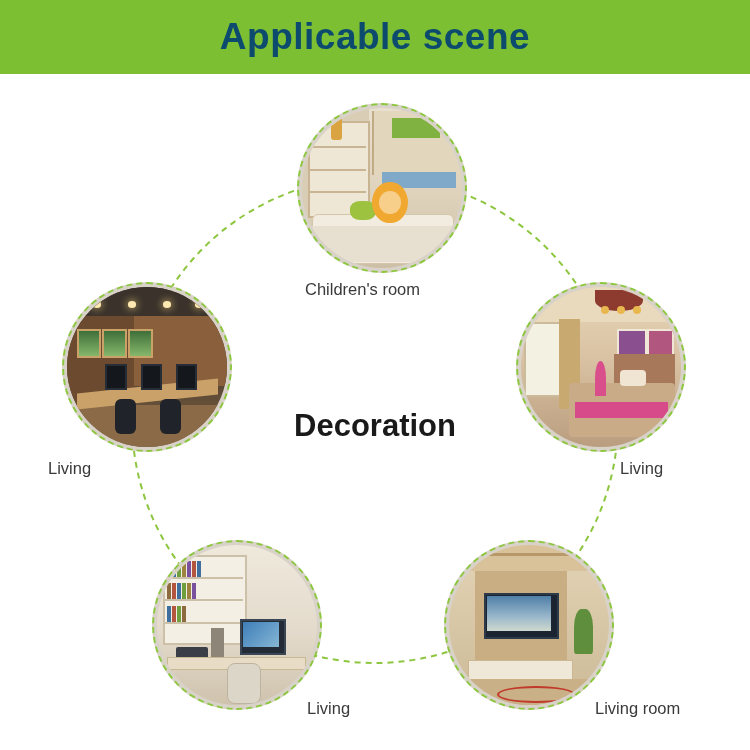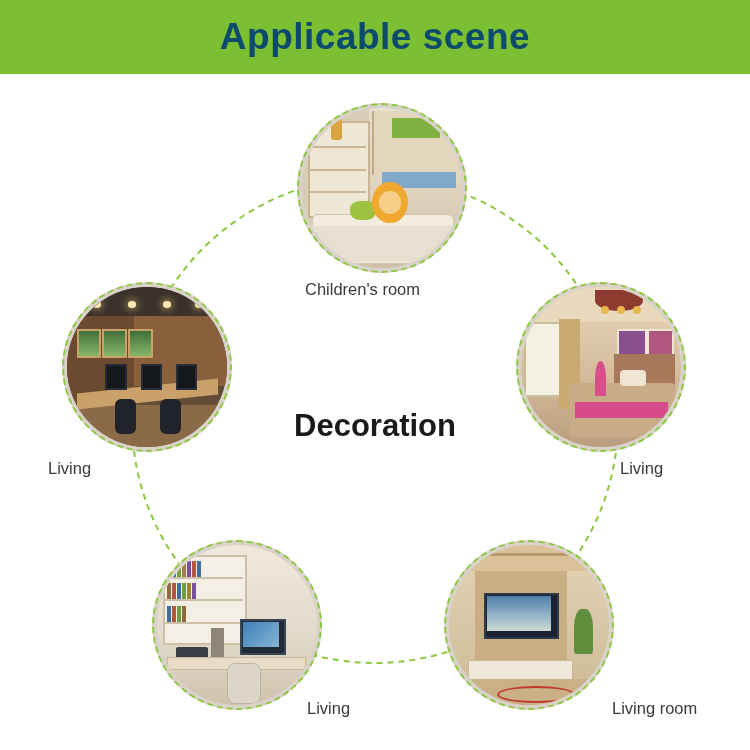--- a/index.html
+++ b/index.html
@@ -239,21 +239,21 @@
           <div class="sp liv-tvwall"></div>
           <div class="sp liv-tv"></div>
           <div class="sp liv-tvpic"></div>
           <div class="sp liv-plant"></div>
           <div class="sp liv-cab"></div>
           <div class="sp liv-floor"></div>
           <div class="sp liv-rug"></div>
         </div>
       </div>
     </div>
-    <div class="caption" style="left:612px; top:625px;">Living room</div>
+    <div class="caption" style="left:595px; top:625px;">Living room</div>
   </div>
 
   <div class="node">
     <div class="photo" style="left:152px; top:466px; width:170px; height:170px;">
       <div class="photo-inner">
         <div class="scene">
           <div class="sp std-bg"></div>
           <div class="sp std-shelf"></div>
           <div class="sp std-row" style="top:20%"></div>
           <div class="sp std-row" style="top:34%"></div>

